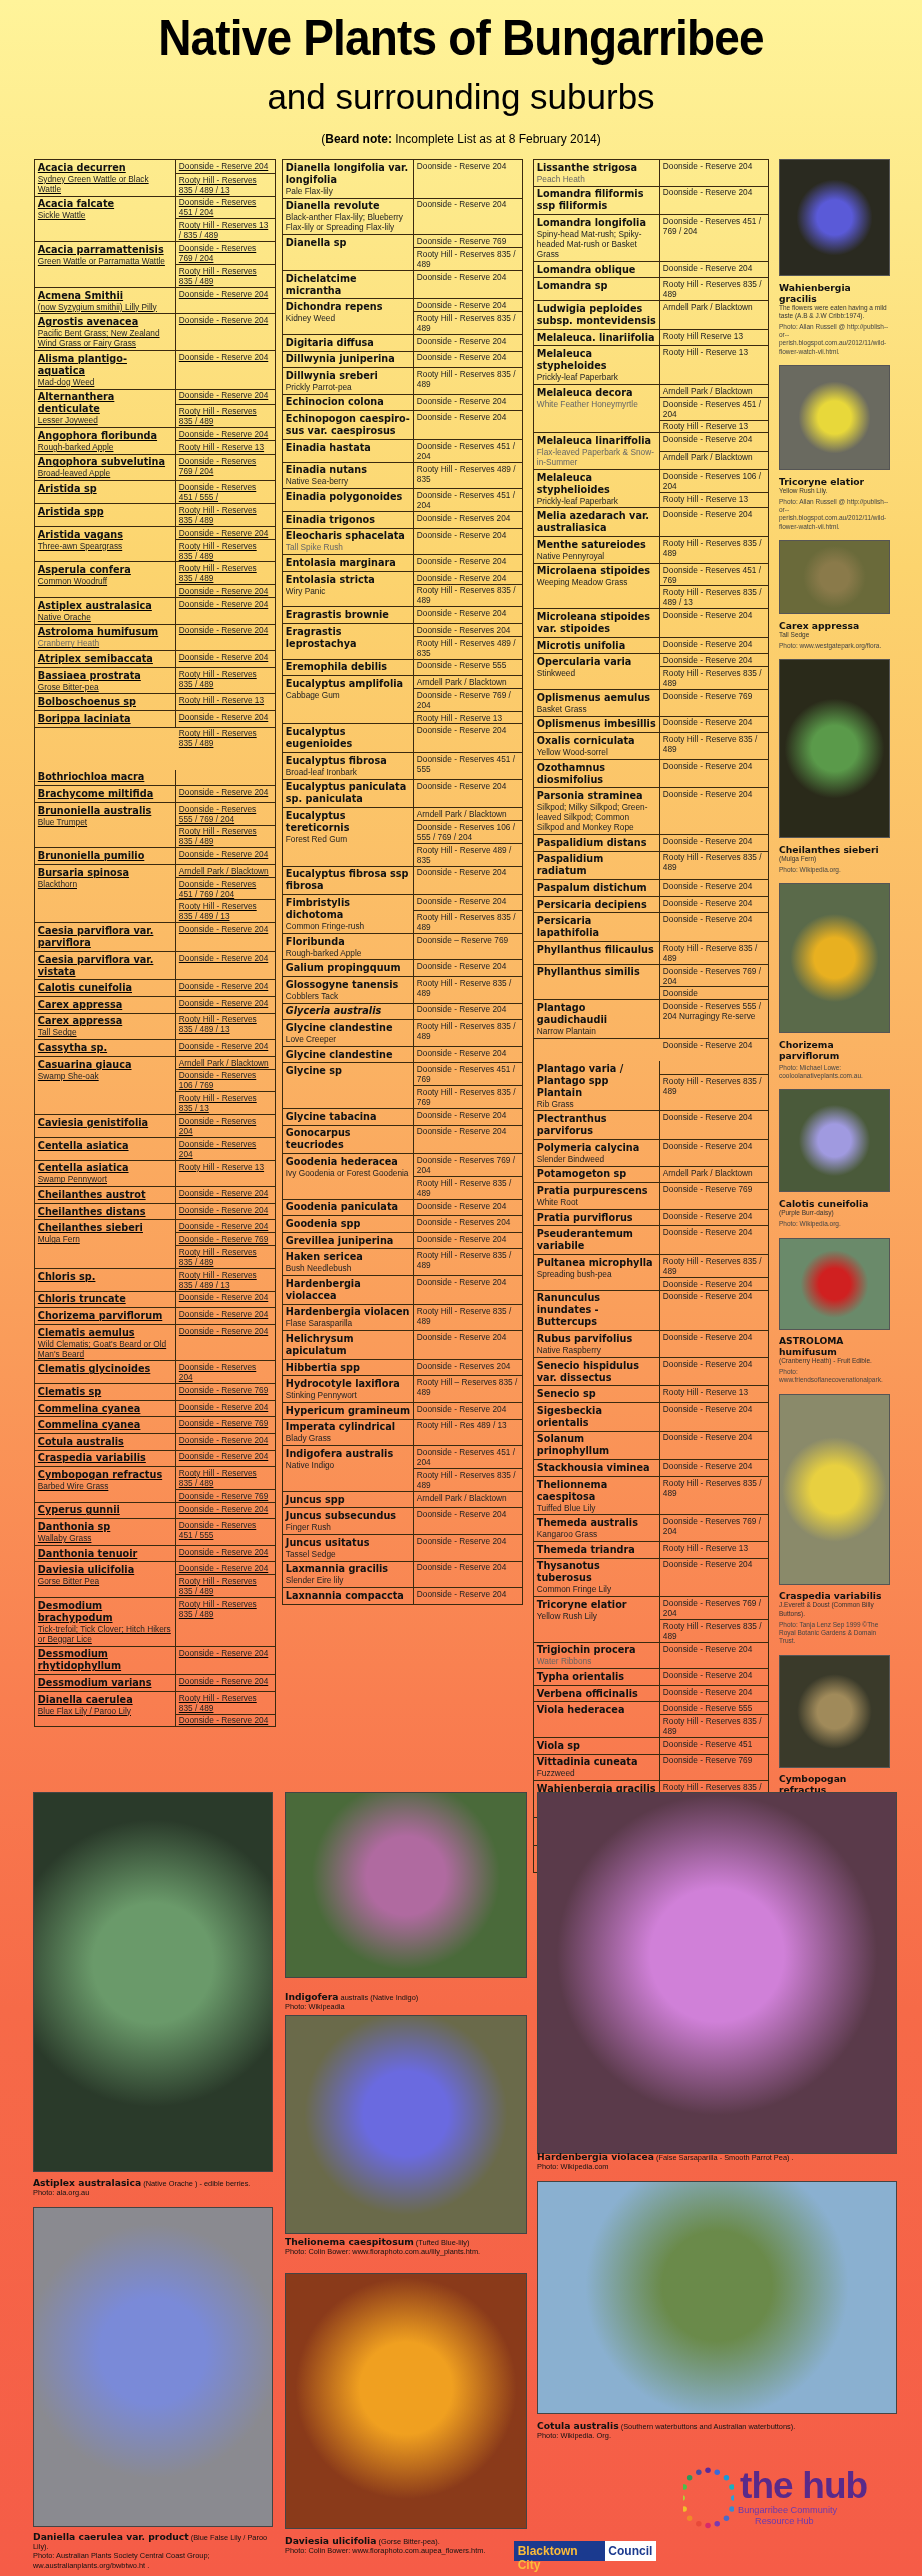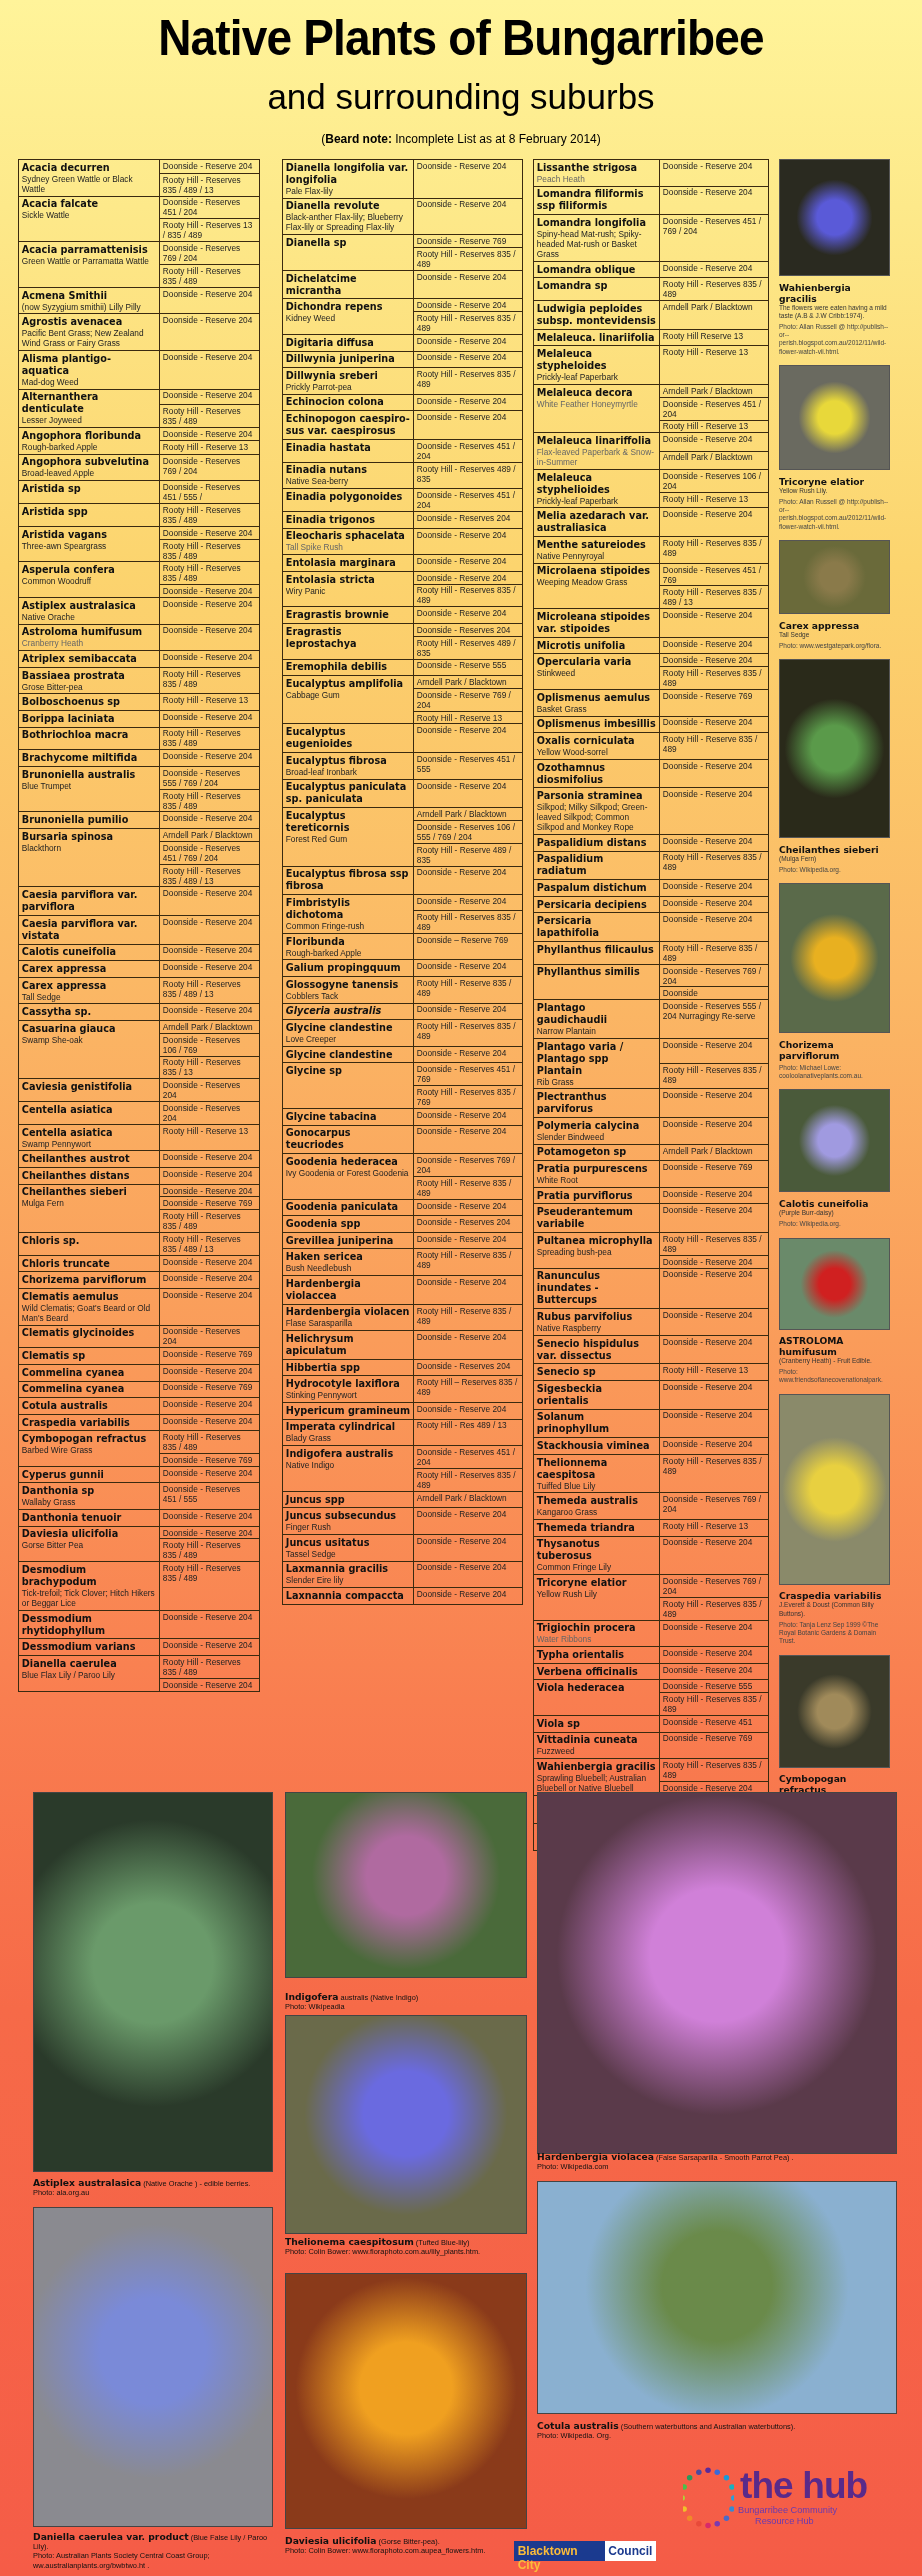--- a/index.html
+++ b/index.html
@@ -31,21 +31,21 @@
   .bcc .white{background:#fff;color:#1b3a8f;padding:2.8px 3.7px;}
   .hub{position:absolute;left:683px;top:2463px;}
 </style>
 </head>
 <body>
 
 <div class="title">Native Plants of Bungarribee</div>
 <div class="subtitle">and surrounding suburbs</div>
 <div class="note">(<b>Beard note:</b><span> Incomplete List as at 8 February 2014</span>)</div>
 
-<div id="col0" class="col" style="left:18px;width:240px;">
+<div id="col0" class="col" style="left:34px;width:240px;text-decoration:underline;">
     <div class="row">
       <div class="plant" style="width: 141px;">
         <div class="sci">Acacia decurren</div>
         <div class="common">Sydney Green Wattle or Black Wattle</div>
       </div>
       <div class="locs">
         <div class="loc">Doonside - Reserve 204</div>
         <div class="loc">Rooty Hill - Reserves 835 / 489 / 13</div>
       </div>
     </div>
@@ -206,21 +206,21 @@
     </div>
     <div class="row">
       <div class="plant" style="width: 141px;">
         <div class="sci">Borippa laciniata</div>
       </div>
       <div class="locs">
         <div class="loc">Doonside - Reserve 204</div>
       </div>
     </div>
     <div class="row">
-      <div class="plant" style="width: 141px;">
+      <div class="plant" style="width: 141px; margin-top: 42px;">
         <div class="sci">Bothriochloa macra</div>
       </div>
       <div class="locs">
         <div class="loc">Rooty Hill - Reserves 835 / 489</div>
       </div>
     </div>
     <div class="row">
       <div class="plant" style="width: 141px;">
         <div class="sci">Brachycome miltifida</div>
       </div>
@@ -1255,21 +1255,21 @@
     <div class="row">
       <div class="plant" style="width: 126px;">
         <div class="sci">Plantago gaudichaudii</div>
         <div class="common">Narrow Plantain</div>
       </div>
       <div class="locs">
         <div class="loc">Doonside - Reserves 555 / 204 Nurragingy Re-serve</div>
       </div>
     </div>
     <div class="row">
-      <div class="plant" style="width: 126px;">
+      <div class="plant" style="width: 126px; margin-top: 22px;">
         <div class="sci">Plantago varia / Plantago spp Plantain</div>
         <div class="common">Rib Grass</div>
       </div>
       <div class="locs">
         <div class="loc">Doonside - Reserve 204</div>
         <div class="loc">Rooty Hill - Reserves 835 / 489</div>
       </div>
     </div>
     <div class="row">
       <div class="plant" style="width: 126px;">

